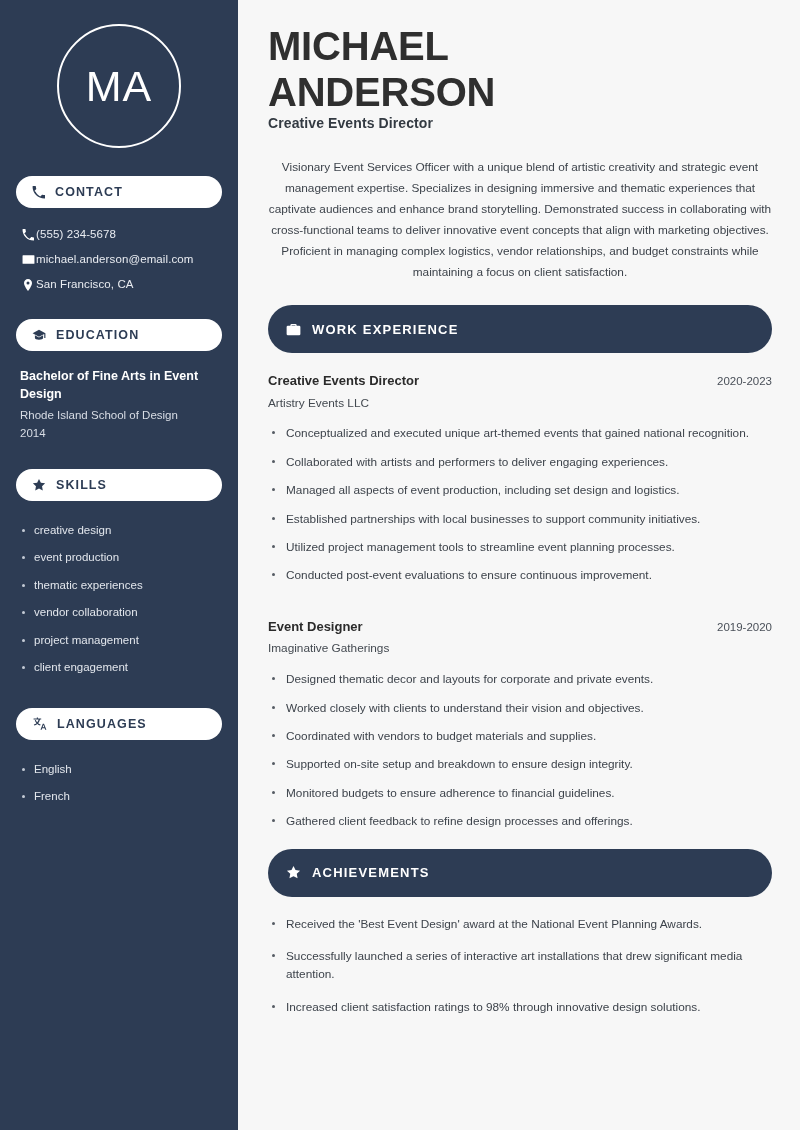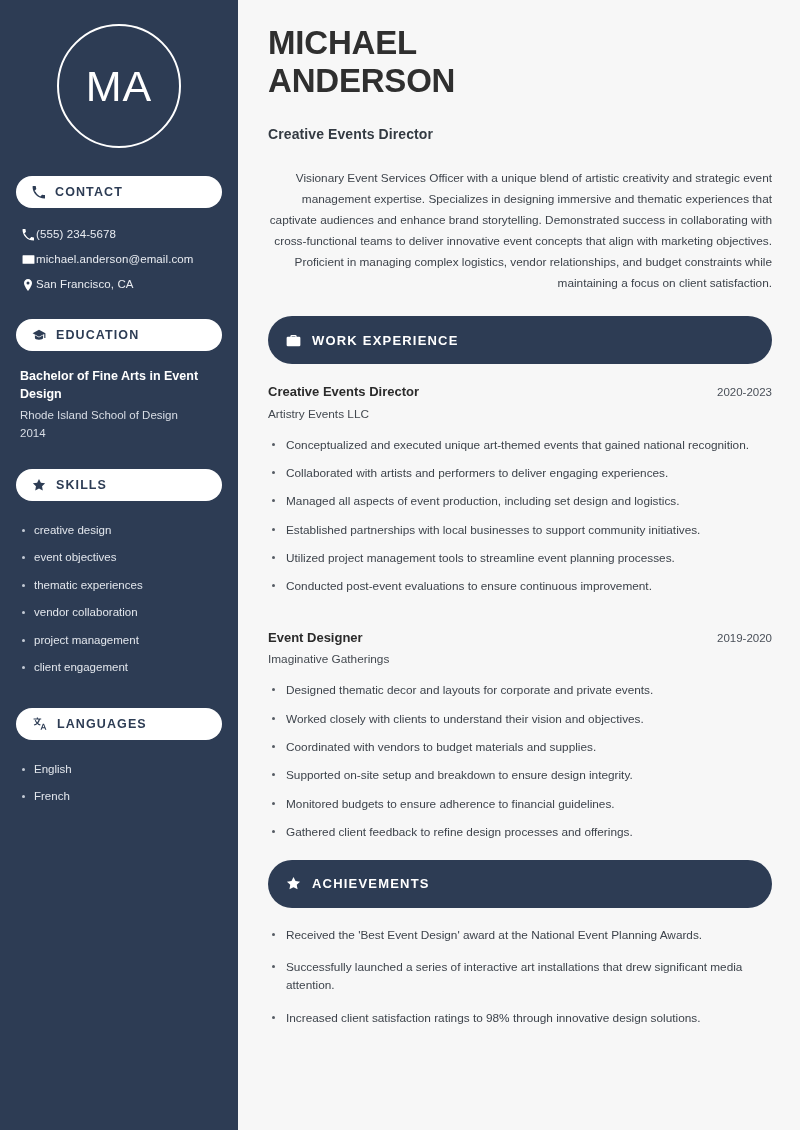--- a/index.html
+++ b/index.html
@@ -133,41 +133,41 @@
 
   
   .main {
     flex: 1 1 auto;
     background: #f7f7f7;
     padding: 24px 28px 0 30px;
     overflow: hidden;
   }
 
   .name {
-    font-size: 33px;
+    font-size: 40px;
     font-weight: bold;
     color: #2f2f2f;
     line-height: 1.14;
     letter-spacing: -0.2px;
-    margin-bottom: 27px;
+    margin-bottom: 0;
   }
   .job-title-top {
     font-size: 14px;
     font-weight: bold;
     color: #333a42;
     margin-bottom: 26px;
     letter-spacing: 0.1px;
   }
 
   .summary {
     font-size: 11.8px;
     color: #3d434b;
     line-height: 1.78;
     margin-bottom: 22px;
-    text-align: right;
+    text-align: center;
   }
 
   .sec-header {
     background: #2d3c54;
     border-radius: 999px;
     height: 48px;
     display: flex;
     align-items: center;
     padding: 0 18px;
     gap: 11px;
@@ -300,21 +300,21 @@
       <span class="pill-icon">
         <svg width="14" height="14" viewBox="0 0 24 24" fill="currentColor">
           <path d="M12 1.5 15.2 8l7.3 1-5.3 5.1 1.3 7.2-6.5-3.4-6.5 3.4 1.3-7.2L1.5 9l7.3-1L12 1.5z"></path>
         </svg>
       </span>
       <span class="pill-label">SKILLS</span>
     </div>
 
     <ul class="side-list">
       <li>creative design</li>
-      <li>event objectives</li>
+      <li>event production</li>
       <li>thematic experiences</li>
       <li>vendor collaboration</li>
       <li>project management</li>
       <li>client engagement</li>
     </ul>
 
     <div class="pill">
       <span class="pill-icon">
         <svg width="15" height="15" viewBox="0 0 24 24" fill="currentColor">
           <path d="M2.5 4h5.2V2.2h1.8V4h5.2v1.7h-1.9c-.5 2.3-1.5 4.2-2.9 5.7 1.1.9 2.4 1.6 3.9 2.1l-.8 1.7c-1.8-.6-3.3-1.5-4.5-2.6-1.3 1.1-2.9 2-4.8 2.6l-.8-1.7c1.7-.5 3.1-1.2 4.3-2.1C5.8 10 4.9 8.5 4.4 6.8l1.7-.5c.4 1.4 1.2 2.6 2.2 3.6 1.1-1.2 1.9-2.6 2.3-4.2H2.5V4z"></path>

